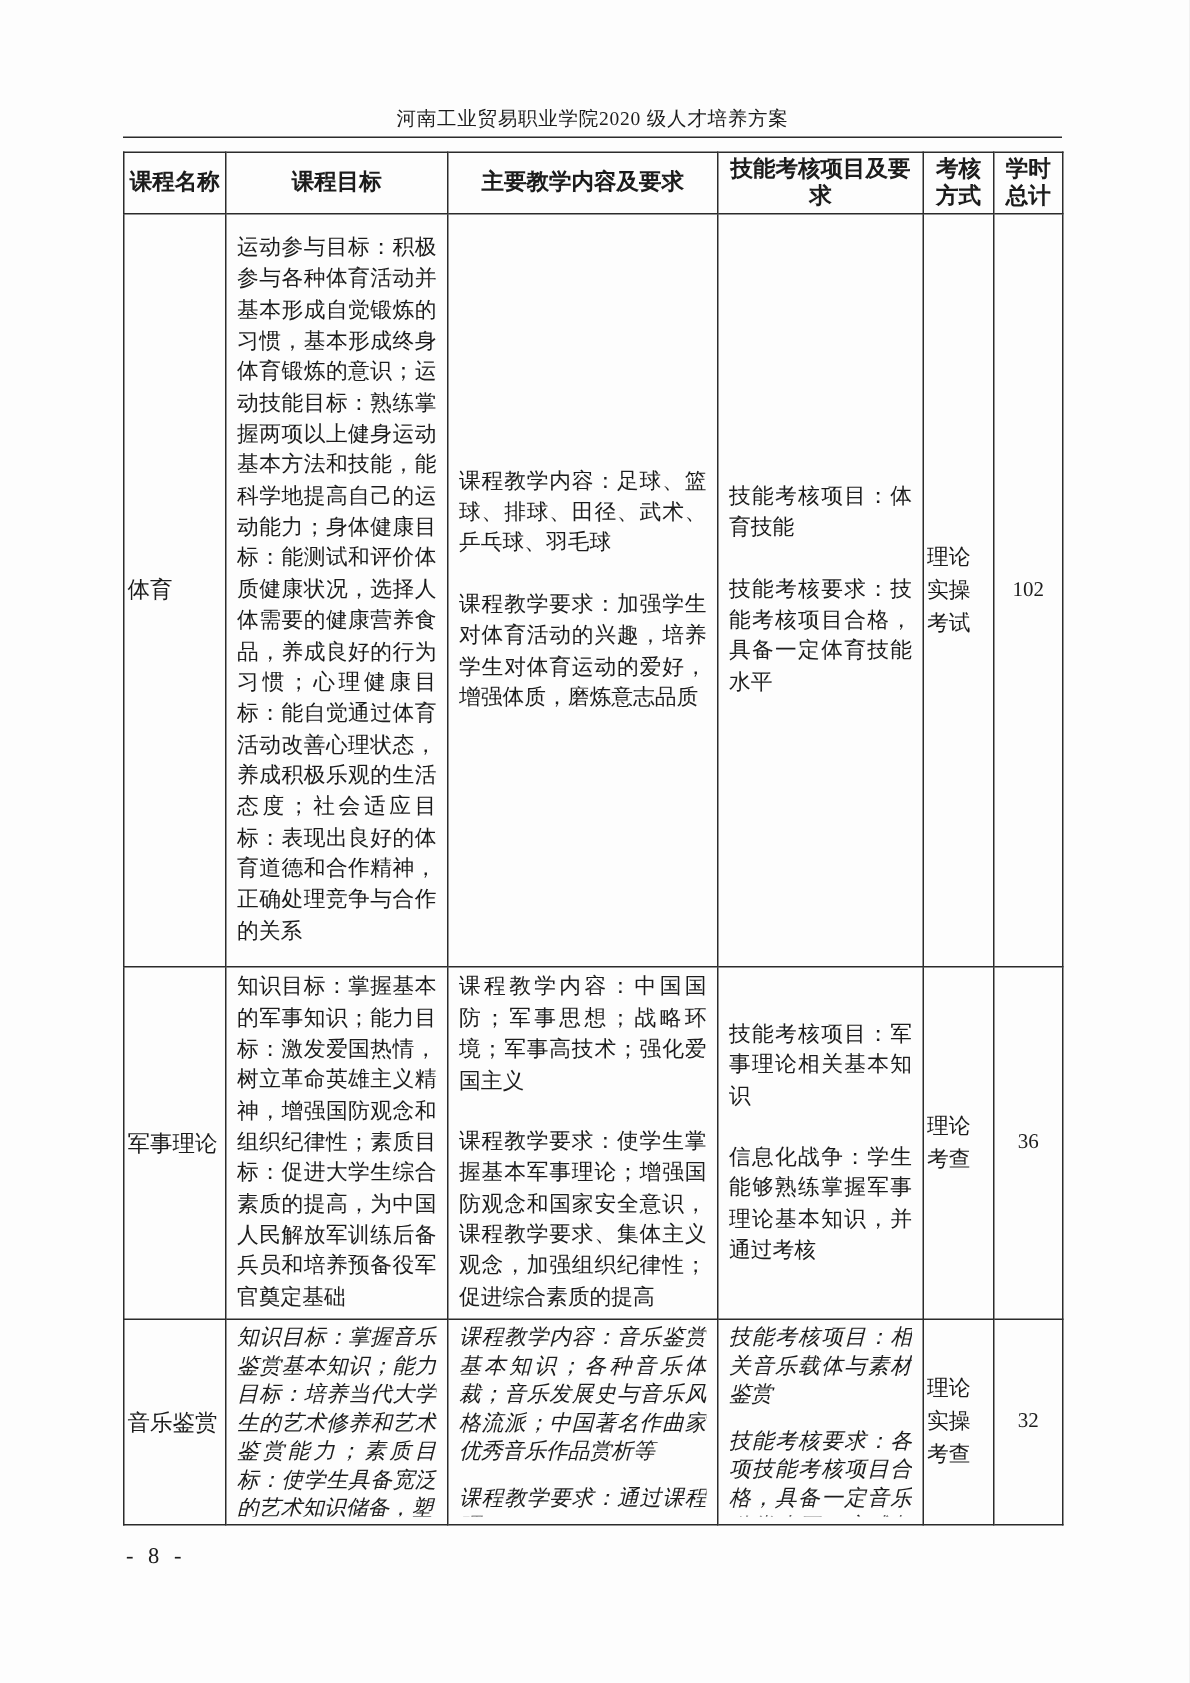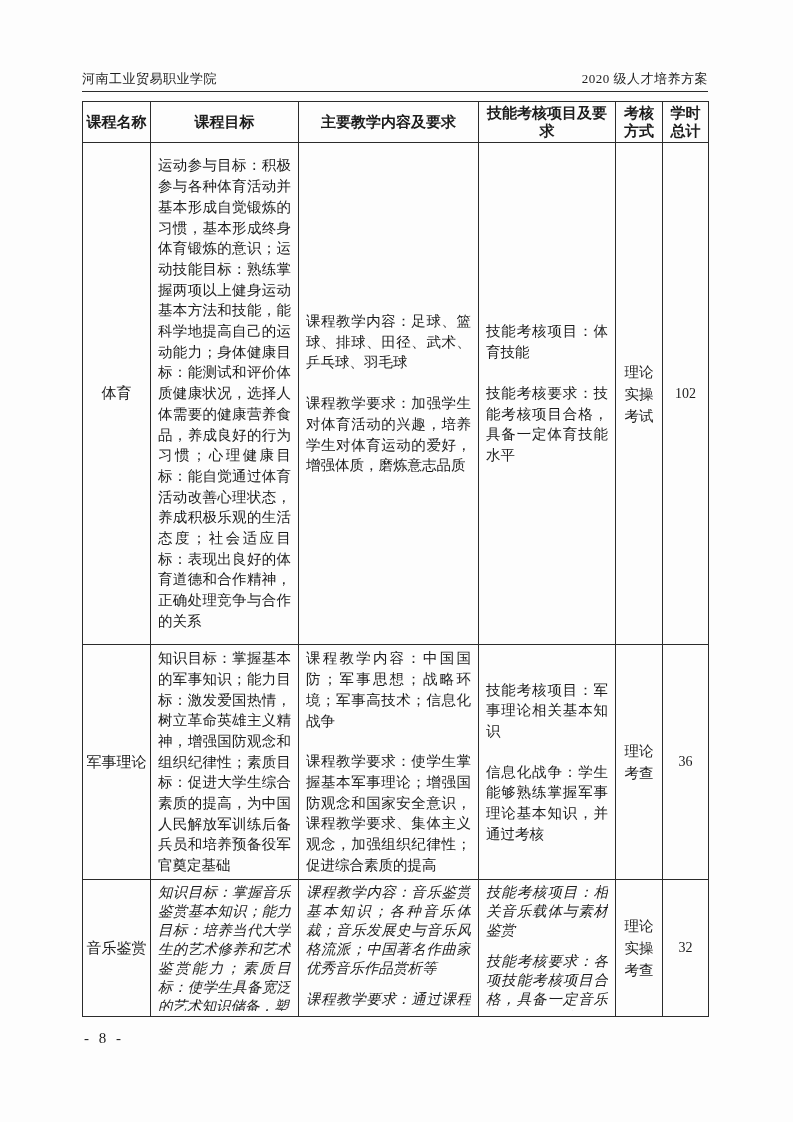--- a/index.html
+++ b/index.html
@@ -13,21 +13,21 @@
     font-family: "Liberation Serif", "DejaVu Serif", serif;
     color: #1c1c1c;
     overflow: hidden;
   }
   .running-head {
     position: absolute;
     left: 82px;
     top: 70px;
     width: 626px;
     display: flex;
-    justify-content: space-between;
+    justify-content: center;
     font-size: 13px;
     letter-spacing: 0.5px;
   }
   .head-rule {
     position: absolute;
     left: 82px;
     top: 91px;
     width: 626px;
     height: 0;
     border-top: 1.4px solid #2b2b2b;
@@ -52,35 +52,35 @@
     text-align: center;
     white-space: pre-line;
     line-height: 18px;
     padding: 2px 2px;
   }
   .course-table td { padding: 3px 7px; }
   tr.hdr { height: 38px; padding-left: 16px; }
   tr.r0 { height: 502px; }
   tr.r1 { height: 235px; }
   tr.r2 { height: 137px; }
-  td.name-cell { text-align: center; font-size: 15px; padding: 3px 2px; }
+  td.name-cell { font-size: 15px; padding: 3px 2px; }
   td.obj-cell, td.content-cell, td.assess-cell {
     text-align: justify;
     line-height: 20.7px;
     margin-top: 40px;
   }
   td.content-cell p + p, td.assess-cell p + p { margin-top: 20px; }
   tr.r2 td.obj-cell, tr.r2 td.content-cell, tr.r2 td.assess-cell {
     vertical-align: top;
     line-height: 19px;
   }
   tr.r2 td.content-cell p + p, tr.r2 td.assess-cell p + p { margin-top: 12px; }
   tr.r2 .clip { height: 128px; overflow: hidden; font-style: italic; }
   td.method-cell {
-    text-align: center;
+    text-align: left;
     white-space: pre-line;
     line-height: 22px;
     padding: 3px 2px;
   }
   td.hours-cell { text-align: center; font-size: 14px; padding: 3px 2px; }
   .page-number {
     position: absolute;
     left: 84px;
     top: 1030px;
     font-size: 15px;
@@ -133,21 +133,21 @@
         <td class="method-cell">理论
 实操
 考试</td>
         <td class="hours-cell">102</td>
       </tr>
 
       <tr class="r1">
         <td class="name-cell">军事理论</td>
         <td class="obj-cell">知识目标：掌握基本的军事知识；能力目标：激发爱国热情，树立革命英雄主义精神，增强国防观念和组织纪律性；素质目标：促进大学生综合素质的提高，为中国人民解放军训练后备兵员和培养预备役军官奠定基础</td>
         <td class="content-cell">
-          <p>课程教学内容：中国国防；军事思想；战略环境；军事高技术；信息化战争</p>
+          <p>课程教学内容：中国国防；军事思想；战略环境；军事高技术；强化爱国主义</p>
           <p>课程教学要求：使学生掌握基本军事理论；增强国防观念和国家安全意识，课程教学要求、集体主义观念，加强组织纪律性；促进综合素质的提高</p>
         </td>
         <td class="assess-cell">
           <p>技能考核项目：军事理论相关基本知识</p>
           <p>信息化战争：学生能够熟练掌握军事理论基本知识，并通过考核</p>
         </td>
         <td class="method-cell">理论
 考查</td>
         <td class="hours-cell">36</td>
       </tr>

